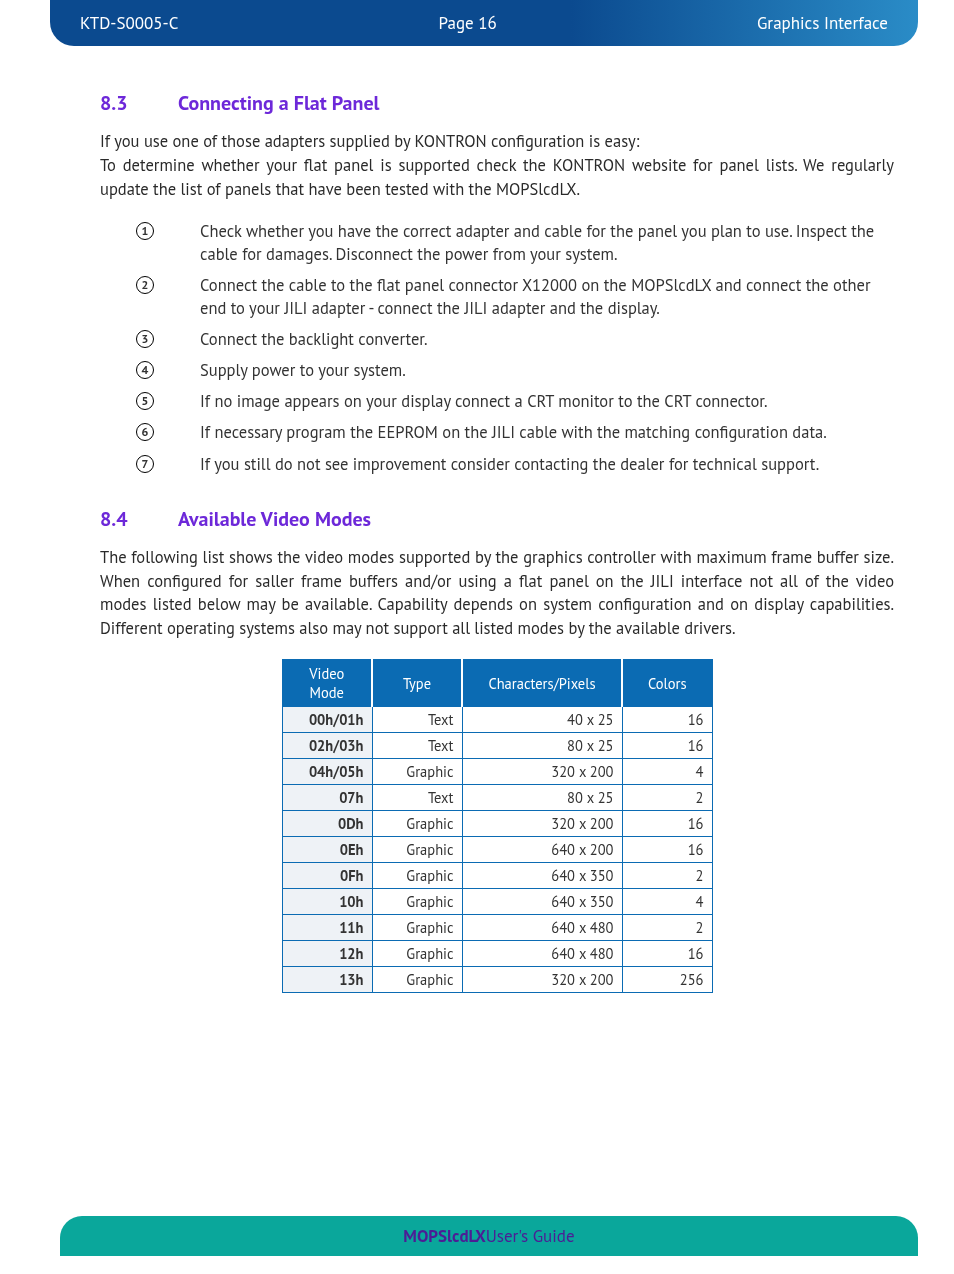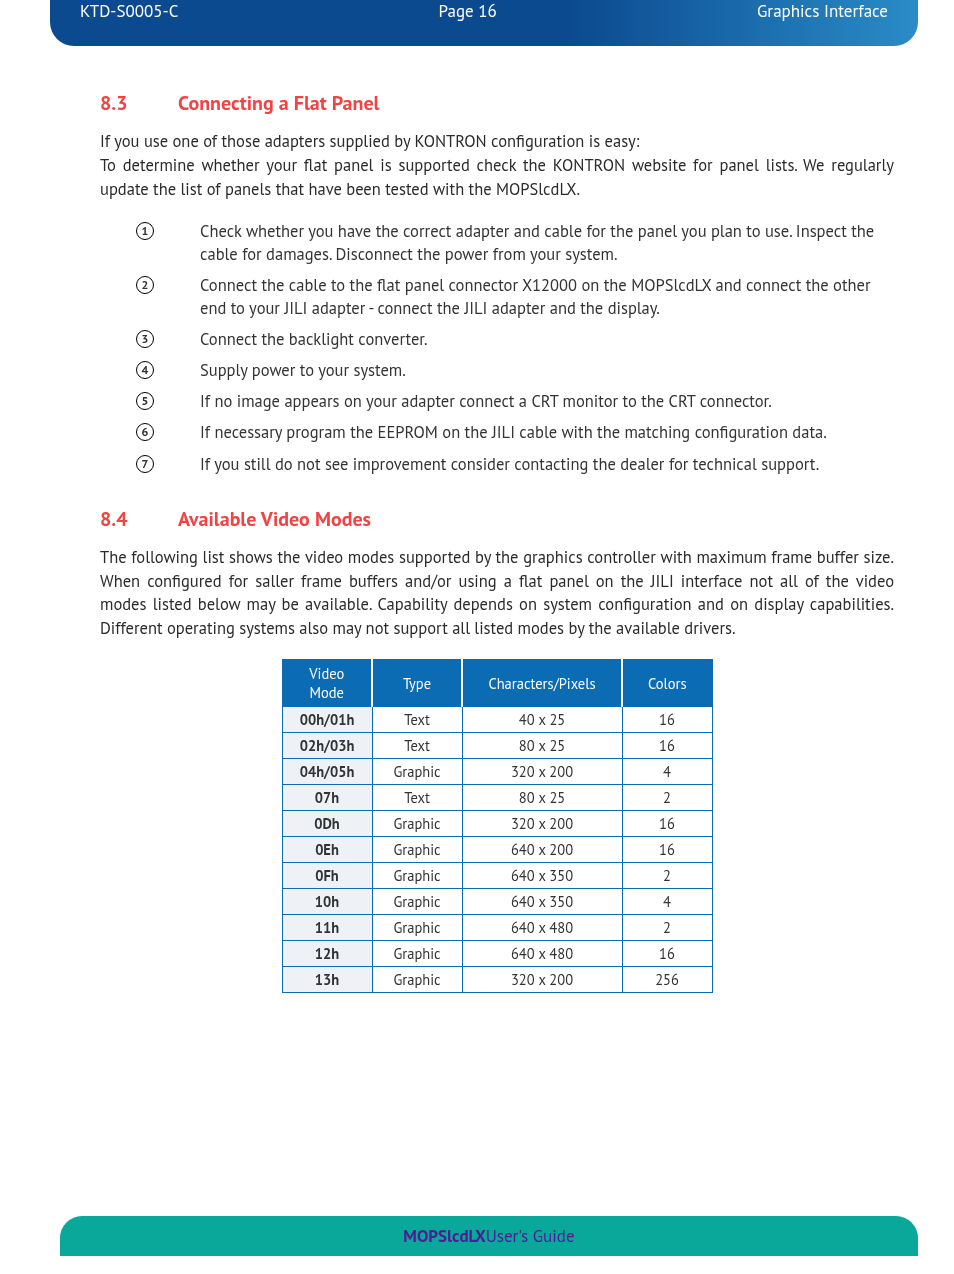--- a/index.html
+++ b/index.html
@@ -15,35 +15,35 @@
     position: absolute;
     top: 0;
     left: 50px;
     right: 36px;
     height: 46px;
     background: linear-gradient(to right, #0b4a8f 0%, #0b4a8f 60%, #2a8cc7 100%);
     border-bottom-left-radius: 24px;
     border-bottom-right-radius: 24px;
     color: #fff;
     display: flex;
-    align-items: flex-start;
+    align-items: center;
     padding: 0 30px;
     font-size: 17px;
   }
   .header-bar .doc-id { flex: 0 0 auto; }
   .header-bar .page-no { flex: 1; text-align: center; }
   .header-bar .section-name { flex: 0 0 auto; }
   .content {
     position: absolute;
     top: 90px;
     left: 100px;
     right: 60px;
   }
   .section-heading {
-    color: #ef4444;
+    color: #6d28d9;
     font-weight: bold;
     font-size: 20px;
     margin-bottom: 14px;
   }
   .section-heading .num { display:inline-block; width: 78px; }
   .para {
     font-size: 16.5px;
     line-height: 1.45;
     color: #2a2a2a;
     text-align: justify;
@@ -85,21 +85,21 @@
     background: #0b6bb3;
     color: #fff;
     font-weight: normal;
     padding: 4px 10px;
     border: 1px solid #0b6bb3;
   }
   table.vmodes th + th { border-left: 2px solid #fff; }
   table.vmodes td {
     border: 1px solid #0b6bb3;
     padding: 3px 8px;
-    text-align: center;
+    text-align: right;
     margin-left: 48px;
   }
   table.vmodes td.mode { font-weight: bold; background:#eef2f6; width:90px;}
   table.vmodes td.type { width:90px; }
   table.vmodes td.cp { width:160px; }
   table.vmodes td.col { width:90px; }
   .footer-bar {
     position:absolute;
     left:60px; right:36px; bottom:18px;
     height:40px;
@@ -141,21 +141,21 @@
       <div class="step-row">
         <div class="step-num"><span class="circled">3</span></div>
         <div class="step-text">Connect the backlight converter.</div>
       </div>
       <div class="step-row">
         <div class="step-num"><span class="circled">4</span></div>
         <div class="step-text">Supply power to your system.</div>
       </div>
       <div class="step-row">
         <div class="step-num"><span class="circled">5</span></div>
-        <div class="step-text">If no image appears on your adapter connect a CRT monitor to the CRT connector.</div>
+        <div class="step-text">If no image appears on your display connect a CRT monitor to the CRT connector.</div>
       </div>
       <div class="step-row">
         <div class="step-num"><span class="circled">6</span></div>
         <div class="step-text">If necessary program the EEPROM on the JILI cable with the matching configuration data.</div>
       </div>
       <div class="step-row">
         <div class="step-num"><span class="circled">7</span></div>
         <div class="step-text">If you still do not see improvement consider contacting the dealer for technical support.</div>
       </div>
     </div>

